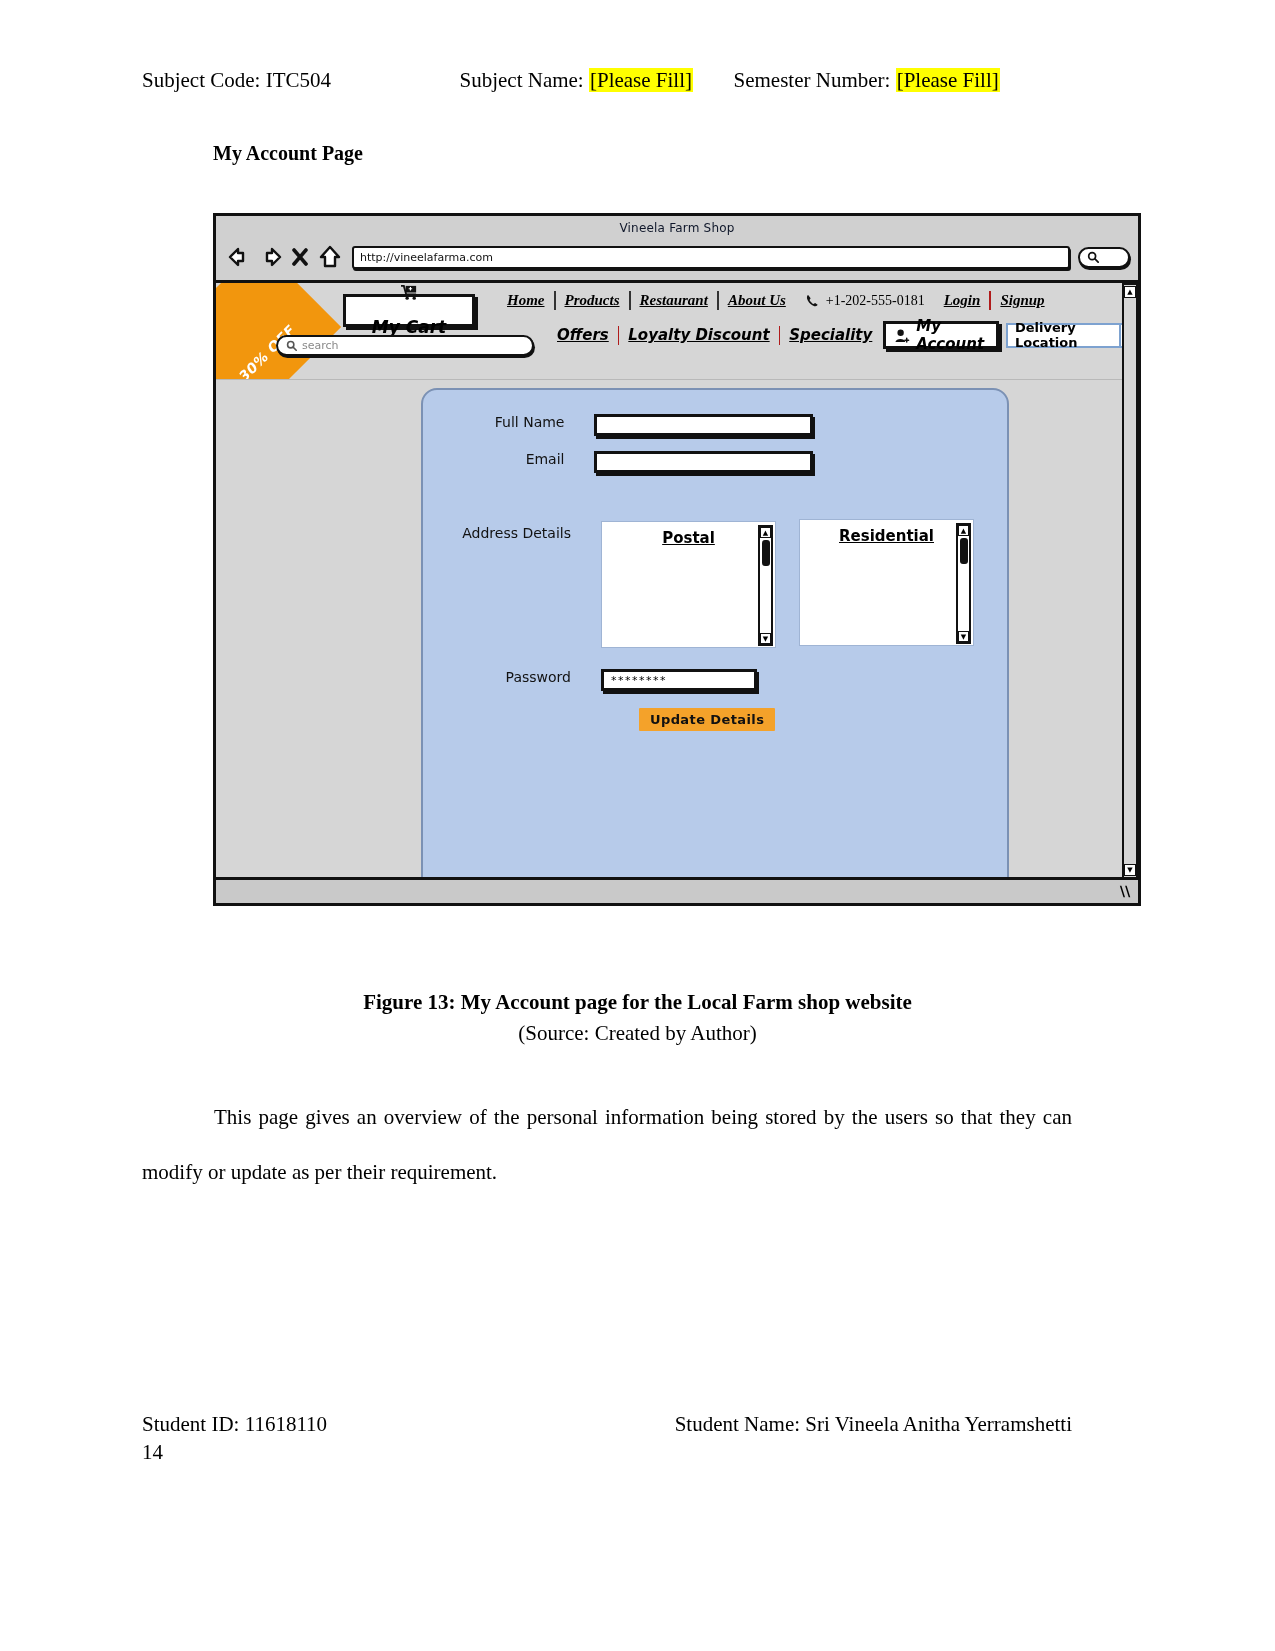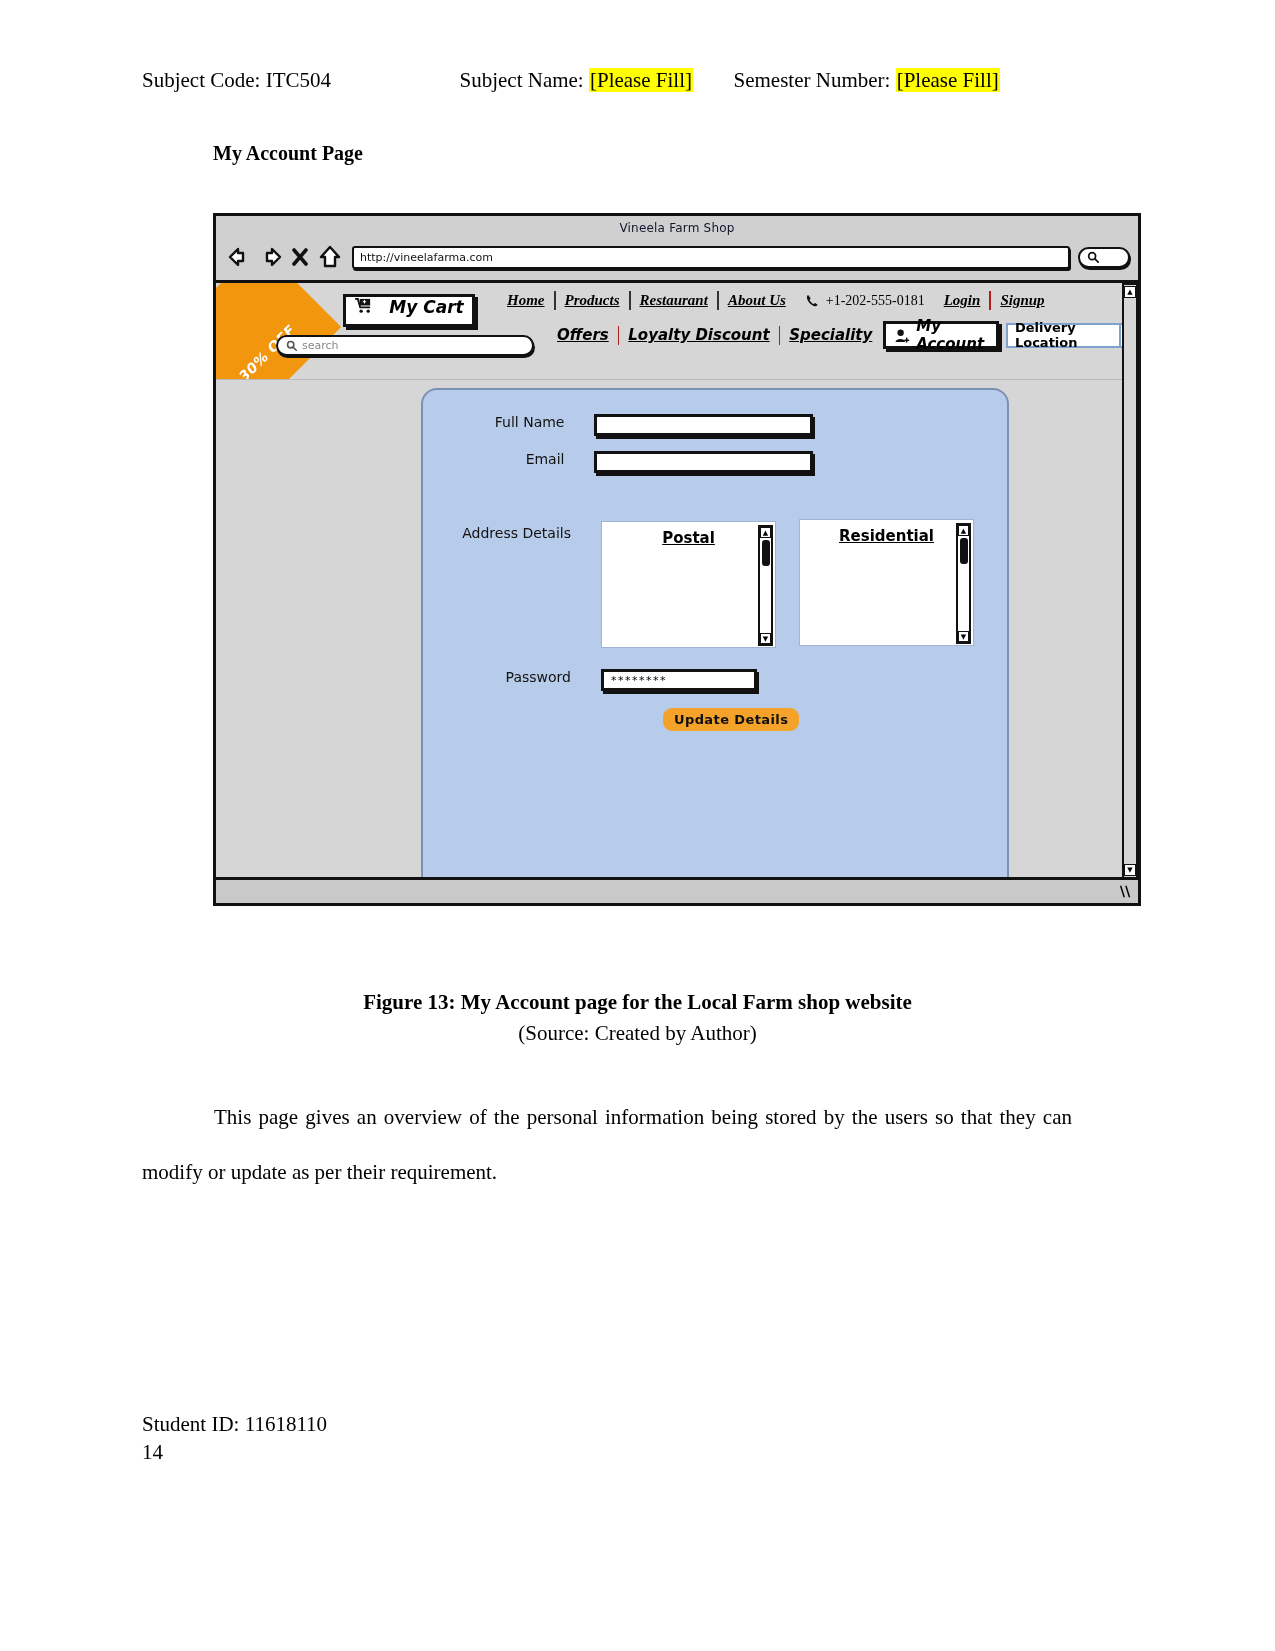--- a/index.html
+++ b/index.html
@@ -155,24 +155,25 @@
   .cart-btn {
     position: absolute;
     left: 127px;
     top: 11px;
     width: 132px;
     height: 33px;
     background: #fff;
     border: 3px solid #111;
     box-shadow: 3px 3px 0 #111;
     display: flex;
-    align-items: flex-start;
+    align-items: center;
     justify-content: center;
     gap: 16px;
     box-sizing: border-box;
+    flex-direction: column;
   }
   .cart-label {
     font-size: 17px;
     font-weight: bold;
     font-style: italic;
   }
 
   .search-pill {
     position: absolute;
     left: 60px;
@@ -351,24 +352,24 @@
     height: 26px;
     background: #111;
     border-radius: 3px;
     margin-top: 2px;
     flex: none;
   }
   .sb-spacer { flex: 1; }
 
   .update-btn {
     position: absolute;
-    left: 240px;
+    left: 216px;
     top: 318px;
     background: #f4a22a;
-    border-radius: 9px;
+    border-radius: 1px;
     padding: 4px 11px;
     font-size: 13px;
     font-weight: bold;
     color: #111;
     letter-spacing: .4px;
   }
 
   
   .right-scroll {
     position: absolute;
@@ -652,15 +653,16 @@
   </div>
 </div>
 
 <div class="fig-caption">Figure 13: My Account page for the Local Farm shop website</div>
 <div class="fig-source">(Source: Created by Author)</div>
 <div class="body-para">This page gives an overview of the personal information being stored by the users so that they can modify or update as per their requirement.</div>
 
 <div class="footer">
   <div class="footer-line">
     <span class="footer-left">Student ID: 11618110</span>
+    <span class="footer-right">Student Name: Sri Vineela Anitha Yerramshetti</span>
   </div>
 </div>
 <div class="footer-pageno">14</div>
 
 </body></html>

